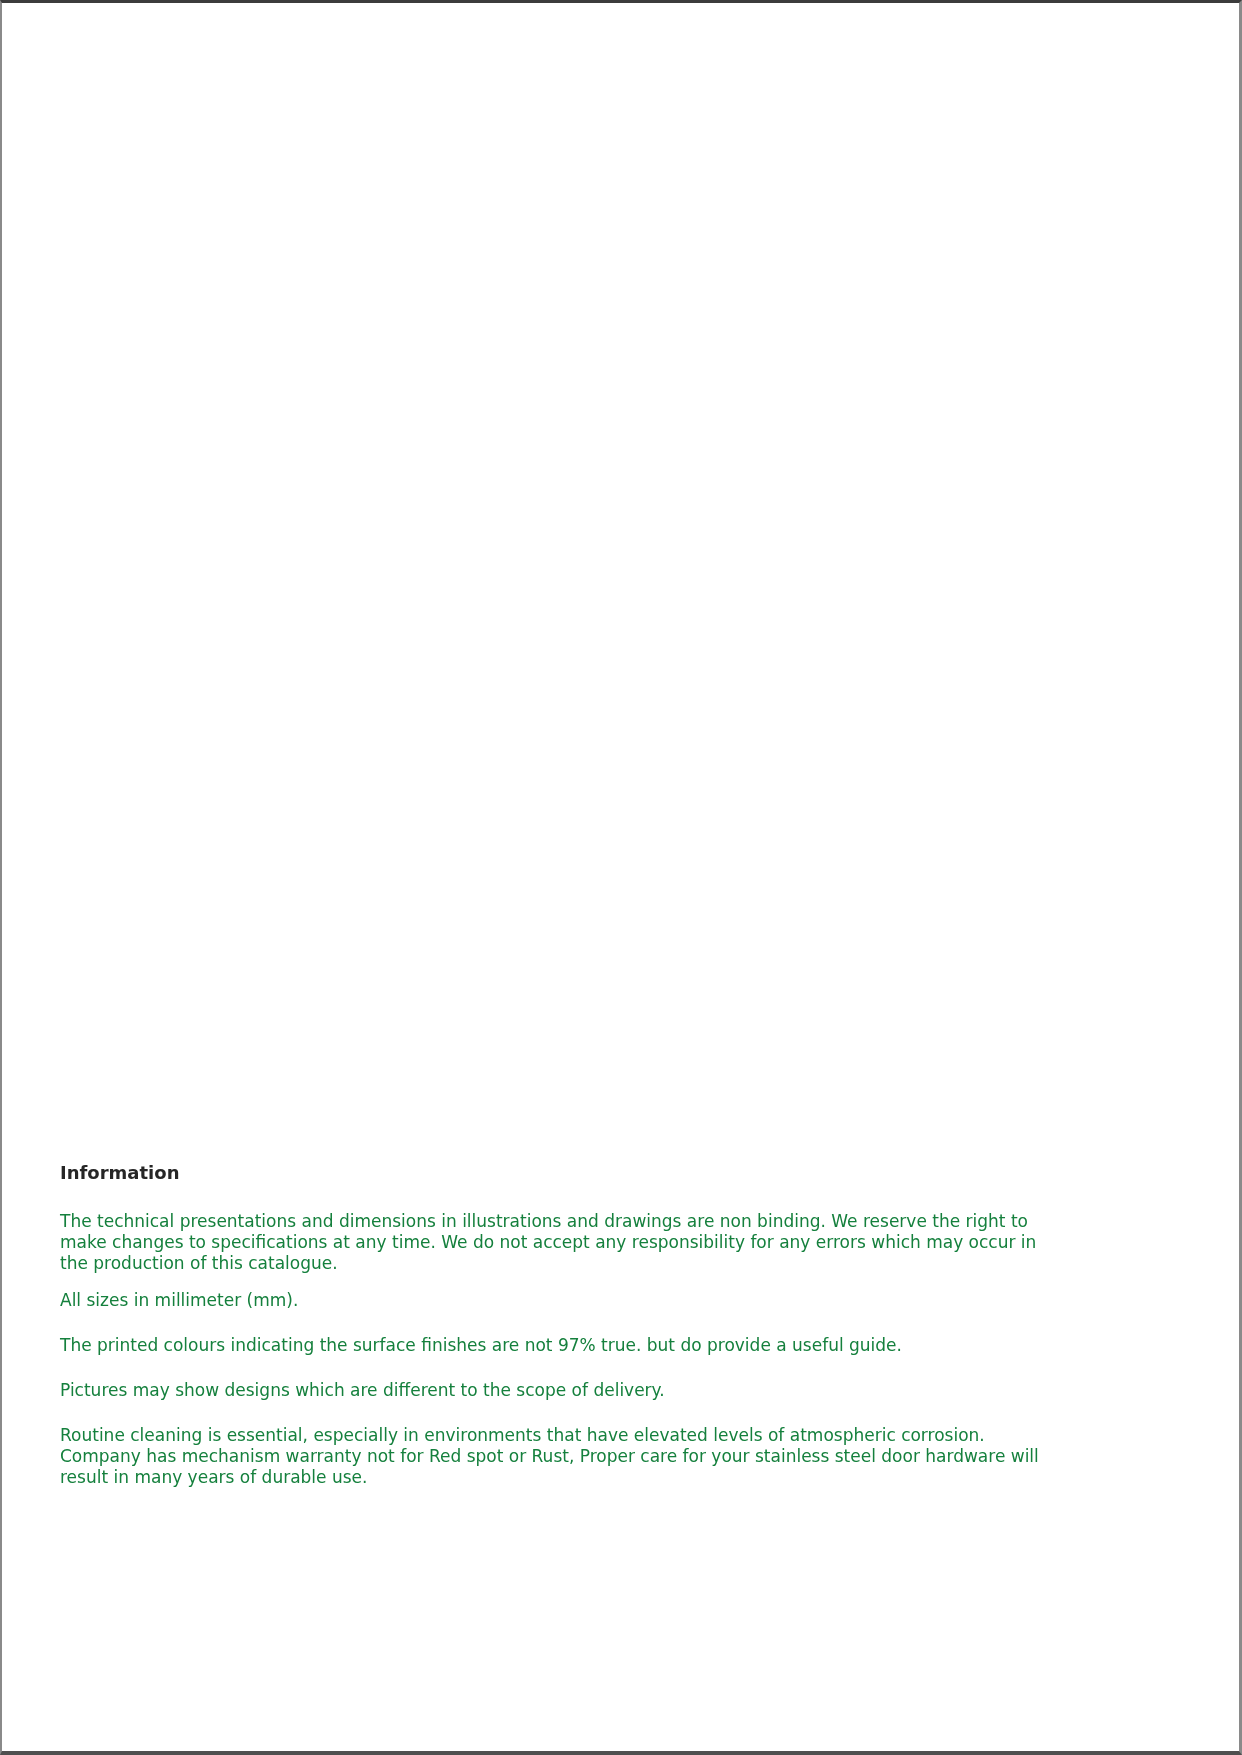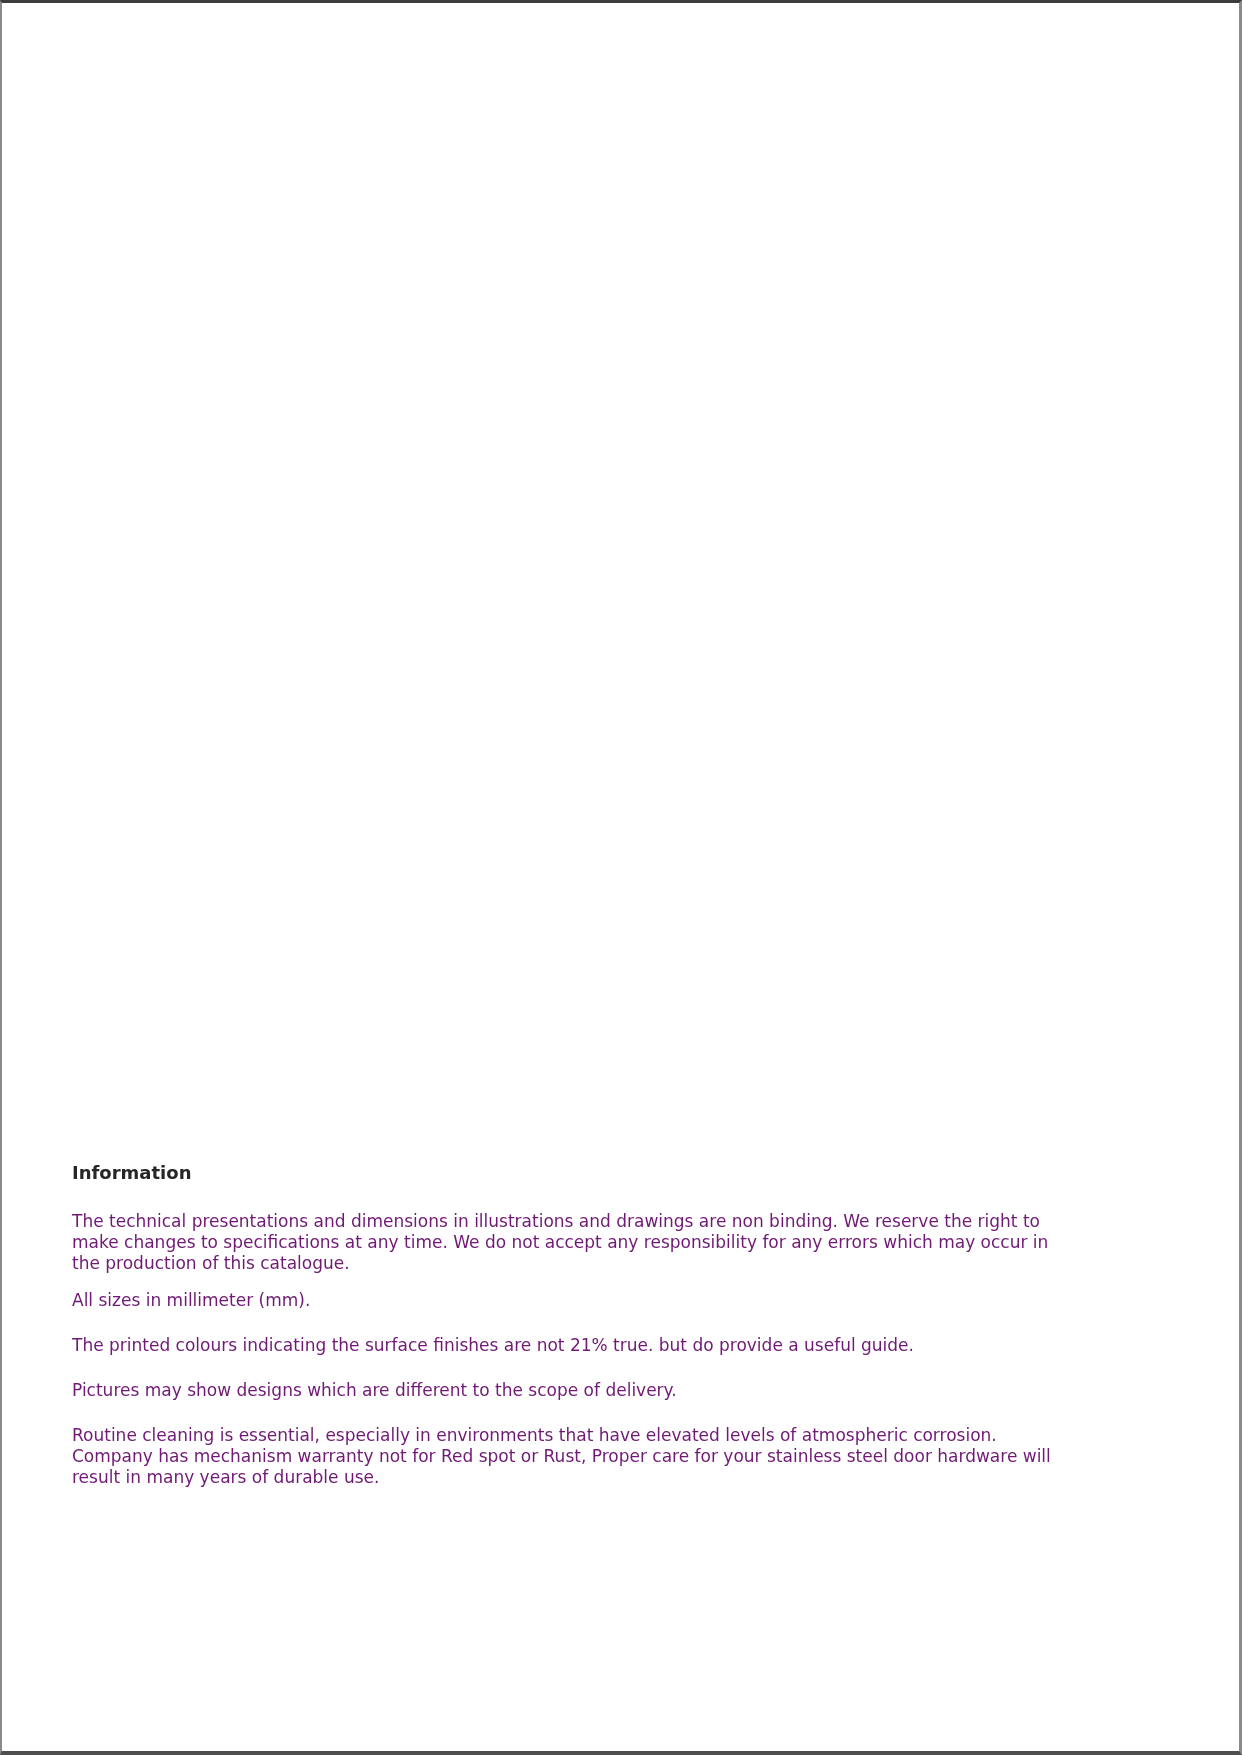--- a/index.html
+++ b/index.html
@@ -15,37 +15,37 @@
     background: #ffffff;
     border-top: 3px solid #3c3c3c;
     border-left: 2px solid #8a8a8a;
     border-right: 3px solid #8a8a8a;
     border-bottom: 4px solid #4f4f4f;
     overflow: hidden;
     font-family: "DejaVu Sans", sans-serif;
   }
   .content {
     position: absolute;
-    left: 70px;
+    left: 58px;
     top: 1158px;
     width: 982px;
     color: #3a3a3a;
   }
   .section-heading {
     margin: 0;
     font-size: 18px;
     line-height: 24px;
     font-weight: bold;
     color: #262626;
   }
   .para {
     margin: 24px 0 0 0;
     font-size: 17px;
     line-height: 21px;
-    color: #701a75;
+    color: #15803d;
     white-space: pre-wrap;
   }
   .para.first {
     margin-top: 26px;
   }
   .para.note {
     margin-top: 16px;
   }
 </style>
 </head>
@@ -54,21 +54,21 @@
 <div class="page">
   <div class="content">
 
     <h2 class="section-heading">Information</h2>
 
     <p class="para first">The technical presentations and dimensions in illustrations and drawings are non binding. We reserve the right to make changes to specifications at any time. We do not accept any responsibility for any errors which may occur in the production of this catalogue.</p>
 
     <p class="para note">All sizes in millimeter (mm).</p>
 
 
-    <p class="para">The printed colours indicating the surface finishes are not 21% true. but do provide a useful guide.</p>
+    <p class="para">The printed colours indicating the surface finishes are not 97% true. but do provide a useful guide.</p>
 
     <p class="para">Pictures may show designs which are different to the scope of delivery.</p>
 
 
     <p class="para">Routine cleaning is essential, especially in environments that have elevated levels of atmospheric corrosion.  Company has mechanism warranty not for Red spot or Rust, Proper care for your stainless steel door hardware will result in many years of durable use.</p>
 
   </div>
 </div>
 
 </body></html>

